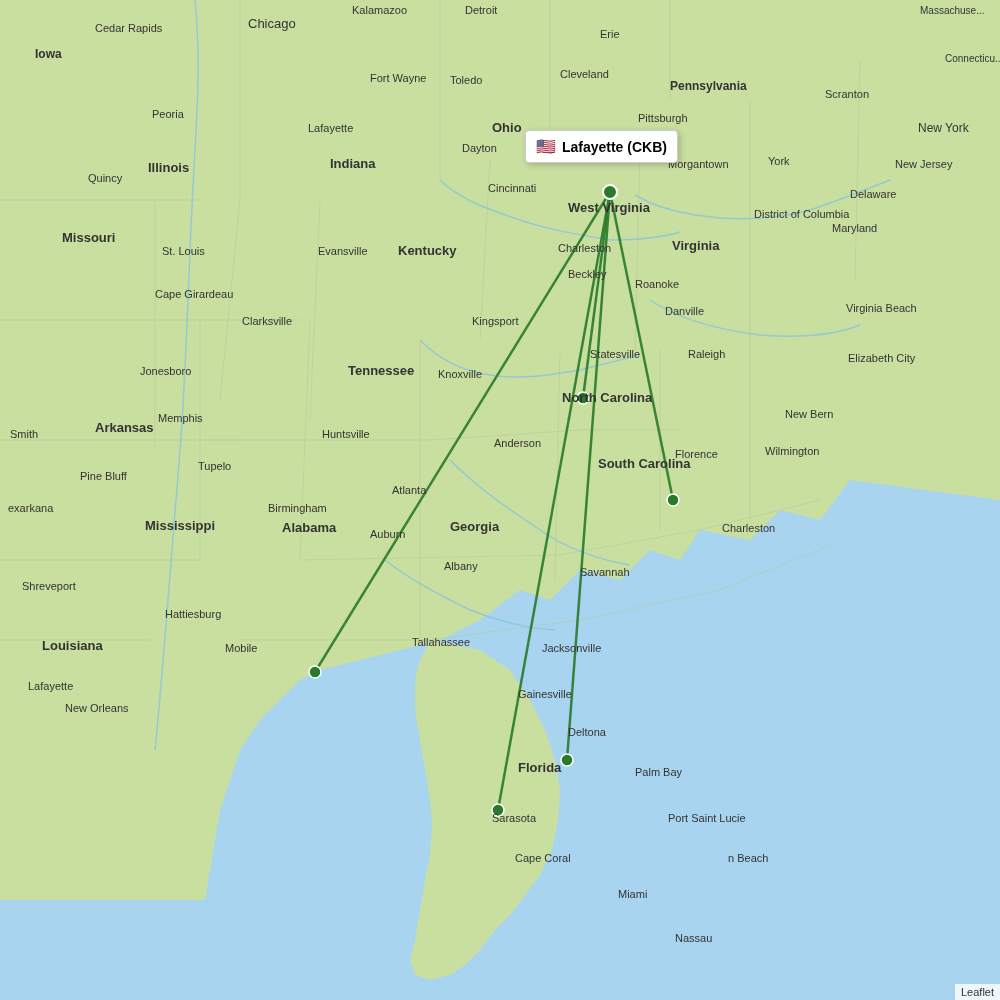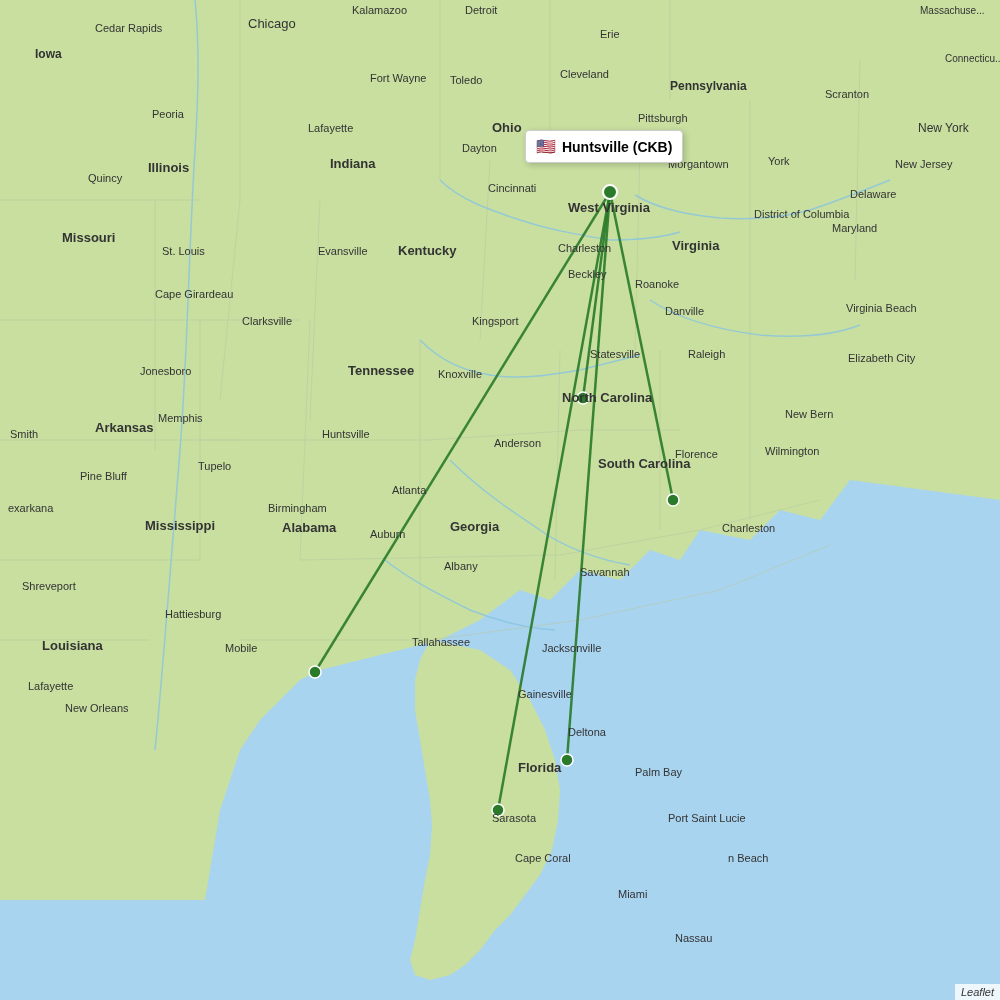--- a/index.html
+++ b/index.html
@@ -40,21 +40,20 @@
     }
 
     .leaflet-attribution {
       position: absolute;
       bottom: 0;
       right: 0;
       background: rgba(255,255,255,0.8);
       padding: 2px 6px;
       font-size: 11px;
       color: #333;
-      font-style: italic;
     }
   </style>
 </head>
 <body>
 
 <div id="map-container">
   <svg id="map-svg" viewBox="0 0 1000 1000">
 
     <rect x="0" y="0" width="1000" height="1000" fill="#a8d4f0"></rect>
 
@@ -226,19 +225,19 @@
       <text x="492" y="822">Sarasota</text>
       <text x="515" y="862">Cape Coral</text>
       <text x="728" y="862">n Beach</text>
       <text x="618" y="898">Miami</text>
       <text x="675" y="942">Nassau</text>
     </g>
   </svg>
 
   <div class="tooltip" style="top: 130px; left: 525px;">
     <span class="flag">🇺🇸</span>
-    <span>Huntsville (CKB)</span>
+    <span>Lafayette (CKB)</span>
   </div>
 
   <div class="leaflet-attribution">
     <span>Leaflet</span>
   </div>
 </div>
 
 </body></html>

